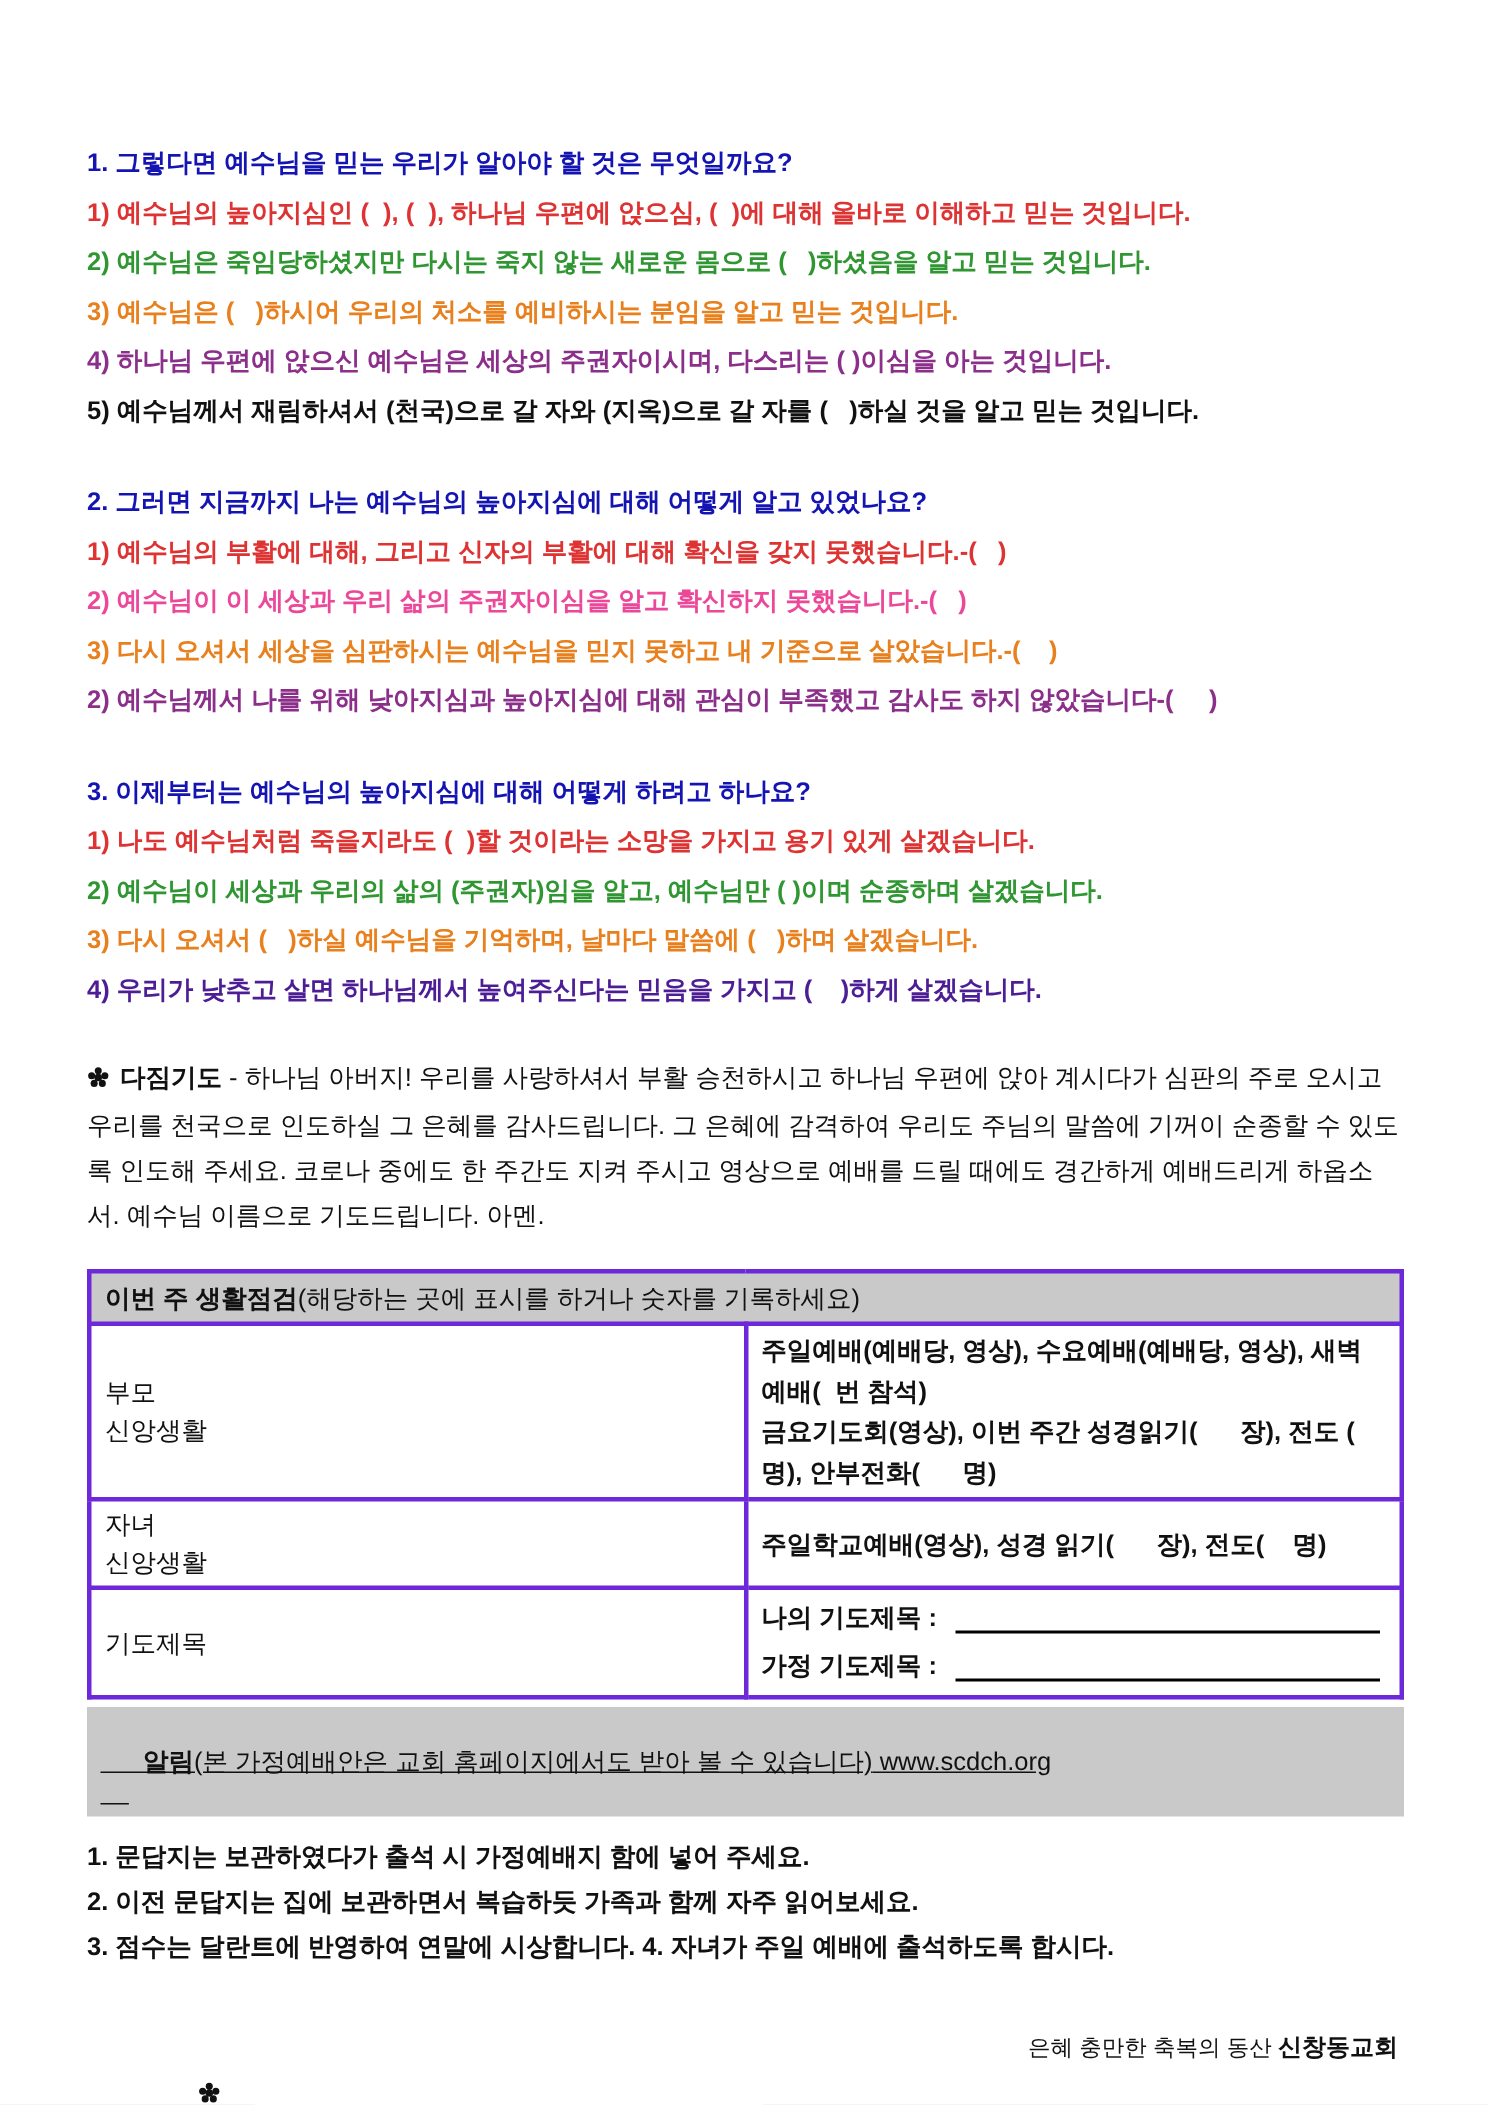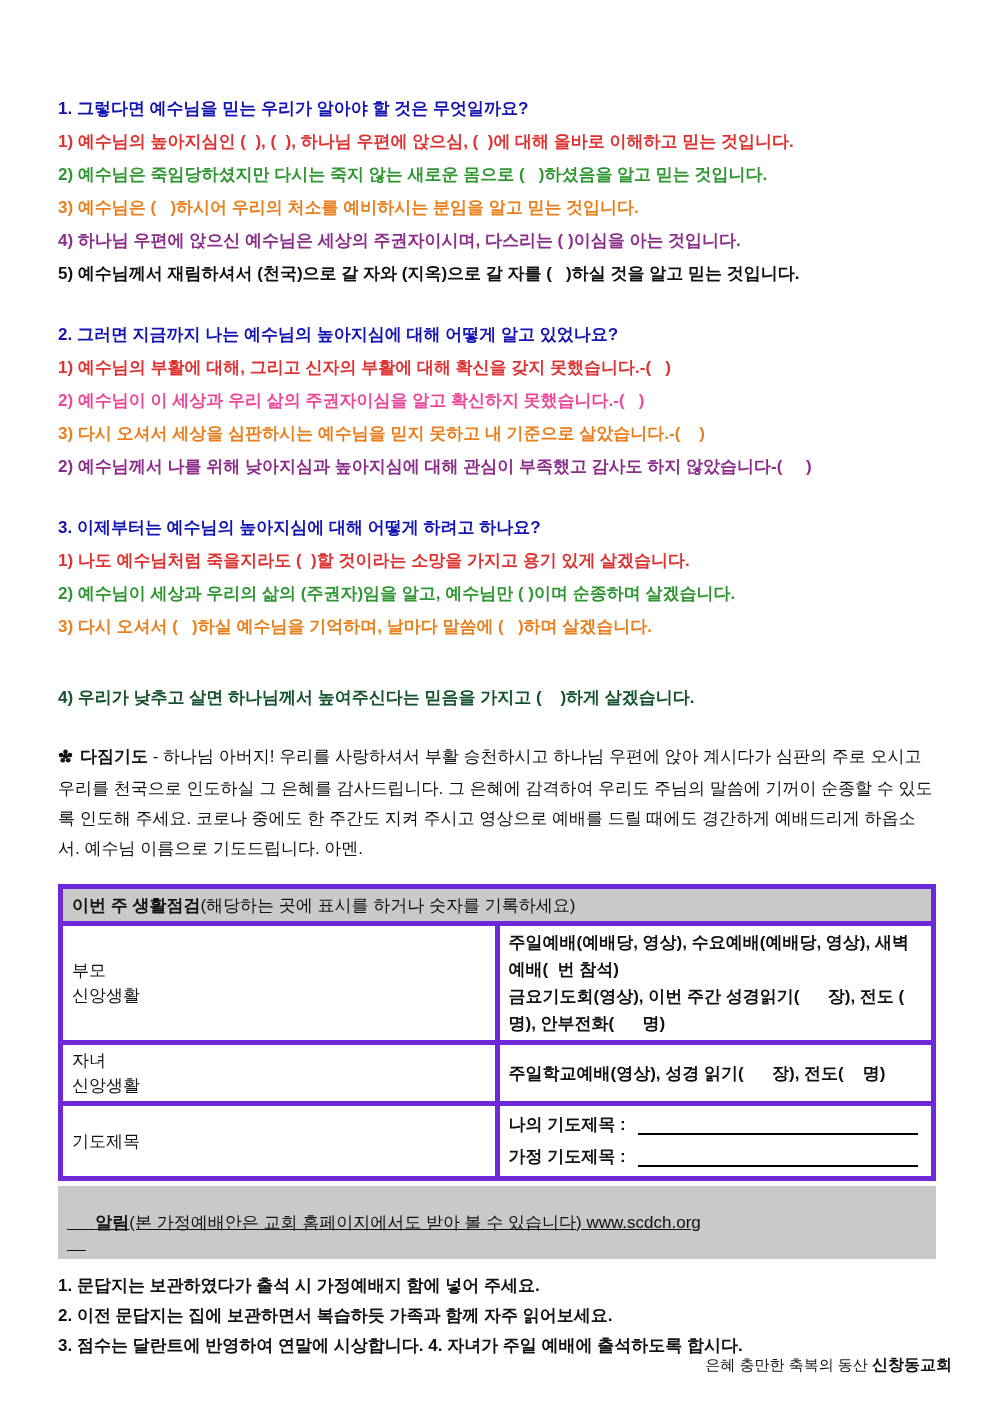--- a/index.html
+++ b/index.html
@@ -8,34 +8,34 @@
     font-family:"Liberation Sans","DejaVu Sans",sans-serif;color:#111;
     margin:0 auto;overflow:hidden;
   }
   .content{position:absolute;left:58px;top:92px;width:878px;}
   .q-block{margin:0 0 28px 0;}
   .q-line{font-size:17px;font-weight:bold;line-height:33px;white-space:pre-wrap;}
   .prayer{margin:22px 0 0 0;font-size:17px;font-weight:normal;line-height:30px;white-space:normal;}
   .prayer .p-label{font-weight:bold;}
   .flower{display:inline-block;vertical-align:-2px;margin-right:7px;}
   .check-table{width:100%;border-collapse:collapse;margin-top:20px;table-layout:fixed;}
-  .check-table th,.check-table td{border:5px solid #6d28d9;font-size:17px;padding:3px 9px;text-align:left;vertical-align:middle;}
+  .check-table th,.check-table td{border:3px solid #6d28d9;font-size:17px;padding:3px 9px;text-align:left;vertical-align:middle;}
   .check-table .thead{background:#c9c9c9;height:26px;font-weight:normal;}
   .check-table .thead .hd-bold{font-weight:bold;}
   .col-label{width:106px;font-weight:normal;line-height:25px;white-space:pre-wrap;}
   .cell-main{font-weight:bold;line-height:27px;white-space:pre-wrap;}
   .pray-row{height:66px;}
   .field-line{display:flex;align-items:flex-end;line-height:32px;font-weight:bold;white-space:pre-wrap;}
   .field-line .fill{flex:1;border-bottom:2px solid #000;margin:0 4px 6px 8px;height:1px;}
   .bar{background:#c9c9c9;font-size:17px;padding:5px 9px;margin-top:5px;white-space:pre-wrap;text-decoration:underline;}
   .bar .b-bold{font-weight:bold;}
   .instructions{margin-top:12px;}
   .instr-line{font-size:17px;font-weight:bold;line-height:30px;white-space:pre-wrap;}
   .icon-line{font-size:17px;font-weight:bold;line-height:34px;white-space:pre-wrap;padding-left:8px;}
-  .footer{position:absolute;right:40px;top:1338px;font-size:15px;white-space:pre-wrap;}
+  .footer{position:absolute;right:60px;top:1338px;font-size:15px;white-space:pre-wrap;}
   .footer .church{font-weight:bold;font-size:16px;}
 </style>
 </head>
 <body>
 
 <div class="page">
   <div class="content">
 
     <div class="q-block">
       <div class="q-line" style="color: rgb(20, 20, 178);">1. 그렇다면 예수님을 믿는 우리가 알아야 할 것은 무엇일까요?</div>
@@ -52,21 +52,21 @@
       <div class="q-line" style="color: #ec4899;">2) 예수님이 이 세상과 우리 삶의 주권자이심을 알고 확신하지 못했습니다.-(   )</div>
       <div class="q-line" style="color: rgb(232, 128, 30);">3) 다시 오셔서 세상을 심판하시는 예수님을 믿지 못하고 내 기준으로 살았습니다.-(    )</div>
       <div class="q-line" style="color: rgb(139, 47, 139);">2) 예수님께서 나를 위해 낮아지심과 높아지심에 대해 관심이 부족했고 감사도 하지 않았습니다-(     )</div>
     </div>
 
     <div class="q-block">
       <div class="q-line" style="color: rgb(20, 20, 178);">3. 이제부터는 예수님의 높아지심에 대해 어떻게 하려고 하나요?</div>
       <div class="q-line" style="color: rgb(222, 51, 51);">1) 나도 예수님처럼 죽을지라도 (  )할 것이라는 소망을 가지고 용기 있게 살겠습니다.</div>
       <div class="q-line" style="color: rgb(47, 150, 50);">2) 예수님이 세상과 우리의 삶의 (주권자)임을 알고, 예수님만 ( )이며 순종하며 살겠습니다.</div>
       <div class="q-line" style="color: rgb(232, 128, 30);">3) 다시 오셔서 (   )하실 예수님을 기억하며, 날마다 말씀에 (   )하며 살겠습니다.</div>
-      <div class="q-line" style="color: #14532d; margin-top: 38px;">4) 우리가 낮추고 살면 하나님께서 높여주신다는 믿음을 가지고 (    )하게 살겠습니다.</div>
+      <div class="q-line" style="color: #4c1d95;">4) 우리가 낮추고 살면 하나님께서 높여주신다는 믿음을 가지고 (    )하게 살겠습니다.</div>
     </div>
 
     <p class="prayer">
       <span class="flower">
         <svg width="15" height="15" viewBox="0 0 16 16">
           <g fill="#111">
             <circle cx="8" cy="3.1" r="2.5"></circle>
               <circle cx="12.7" cy="6.5" r="2.5"></circle>
             <circle cx="10.9" cy="12" r="2.5"></circle>
               <circle cx="5.1" cy="12" r="2.5"></circle>

